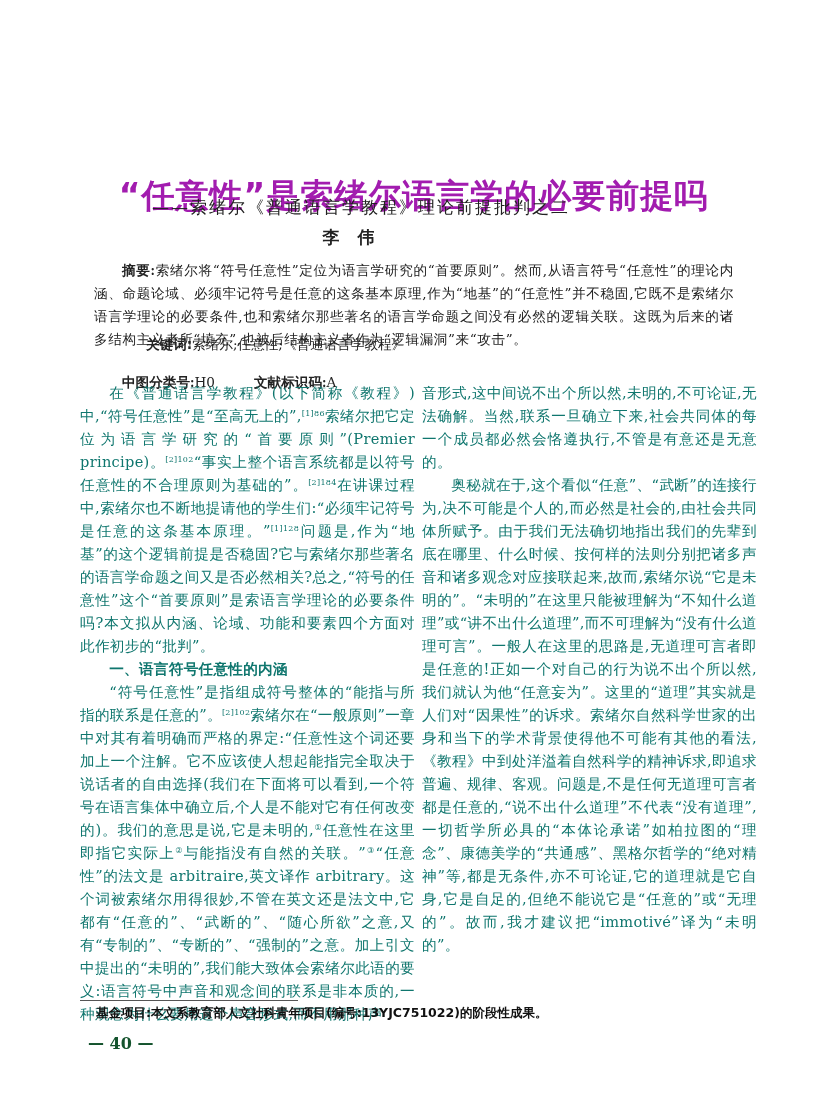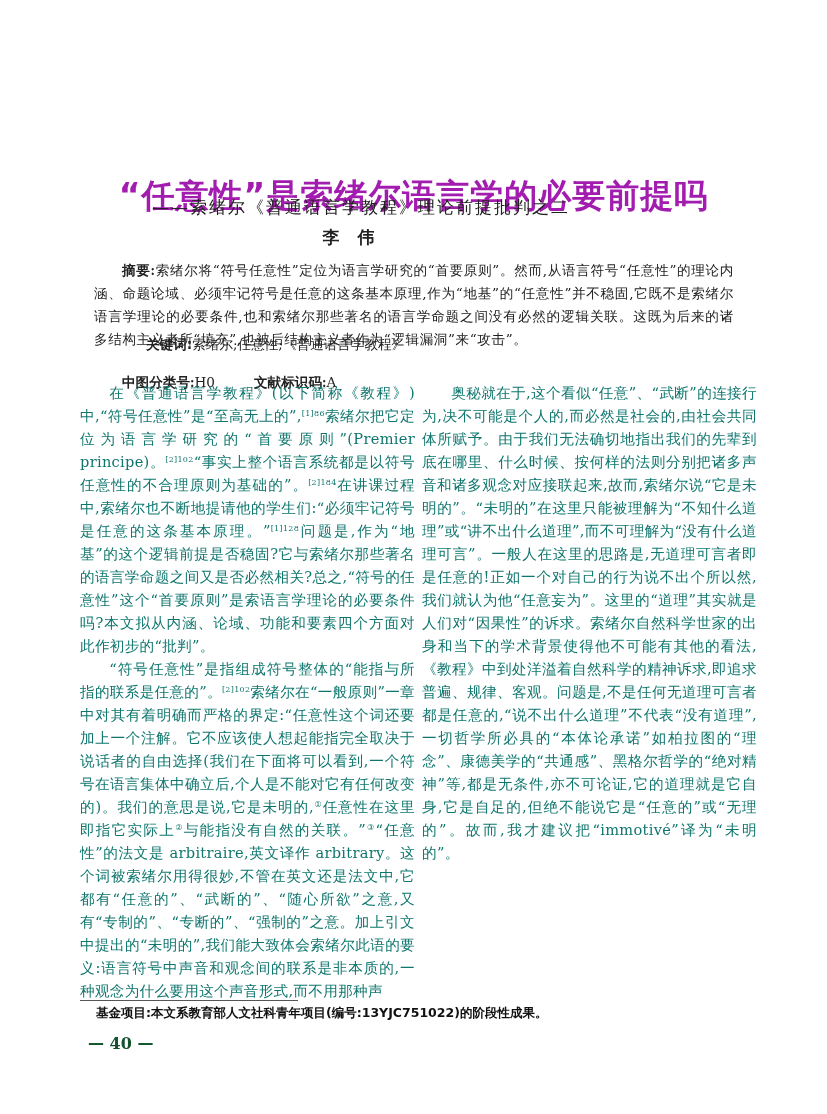--- a/index.html
+++ b/index.html
@@ -72,22 +72,24 @@
 
 <div class="keywords"><span class="label" style="font-family:'DejaVu Sans','Liberation Sans',sans-serif;font-weight:bold;">关键词:</span><span>索绪尔;任意性;《普通语言学教程》</span></div>
 
 <div class="meta">
   <div class="item i1"><span class="label">中图分类号:</span><span>H0</span></div>
   <div class="item i2"><span class="label">文献标识码:</span><span>A</span></div>
 </div>
 
 <div class="col left">
   <p><span>在《普通语言学教程》(以下简称《教程》)中,“符号任意性”是“至高无上的”,</span><sup>[1]86</sup><span>索绪尔把它定位为语言学研究的“首要原则”(Premier principe)。</span><sup>[2]102</sup><span>“事实上整个语言系统都是以符号任意性的不合理原则为基础的”。</span><sup>[2]184</sup><span>在讲课过程中,索绪尔也不断地提请他的学生们:“必须牢记符号是任意的这条基本原理。”</span><sup>[1]128</sup><span>问题是,作为“地基”的这个逻辑前提是否稳固?它与索绪尔那些著名的语言学命题之间又是否必然相关?总之,“符号的任意性”这个“首要原则”是索语言学理论的必要条件吗?本文拟从内涵、论域、功能和要素四个方面对此作初步的“批判”。</span></p>
+  <h3>一、语言符号任意性的内涵</h3>
   <p><span>“符号任意性”是指组成符号整体的“能指与所指的联系是任意的”。</span><sup>[2]102</sup><span>索绪尔在“一般原则”一章中对其有着明确而严格的界定:“任意性这个词还要加上一个注解。它不应该使人想起能指完全取决于说话者的自由选择(我们在下面将可以看到,一个符号在语言集体中确立后,个人是不能对它有任何改变的)。我们的意思是说,它是未明的,</span><sup>①</sup><span>任意性在这里即指它实际上</span><sup>②</sup><span>与能指没有自然的关联。”</span><sup>③</sup><span>“任意性”的法文是 arbitraire,英文译作 arbitrary。这个词被索绪尔用得很妙,不管在英文还是法文中,它都有“任意的”、“武断的”、“随心所欲”之意,又有“专制的”、“专断的”、“强制的”之意。加上引文中提出的“未明的”,我们能大致体会索绪尔此语的要义:语言符号中声音和观念间的联系是非本质的,一种观念为什么要用这个声音形式,而不用那种声</span></p>
 </div>
 
 <div class="col right">
+  <p class="cont">音形式,这中间说不出个所以然,未明的,不可论证,无法确解。当然,联系一旦确立下来,社会共同体的每一个成员都必然会恪遵执行,不管是有意还是无意的。</p>
   <p>奥秘就在于,这个看似“任意”、“武断”的连接行为,决不可能是个人的,而必然是社会的,由社会共同体所赋予。由于我们无法确切地指出我们的先辈到底在哪里、什么时候、按何样的法则分别把诸多声音和诸多观念对应接联起来,故而,索绪尔说“它是未明的”。“未明的”在这里只能被理解为“不知什么道理”或“讲不出什么道理”,而不可理解为“没有什么道理可言”。一般人在这里的思路是,无道理可言者即是任意的!正如一个对自己的行为说不出个所以然,我们就认为他“任意妄为”。这里的“道理”其实就是人们对“因果性”的诉求。索绪尔自然科学世家的出身和当下的学术背景使得他不可能有其他的看法,《教程》中到处洋溢着自然科学的精神诉求,即追求普遍、规律、客观。问题是,不是任何无道理可言者都是任意的,“说不出什么道理”不代表“没有道理”,一切哲学所必具的“本体论承诺”如柏拉图的“理念”、康德美学的“共通感”、黑格尔哲学的“绝对精神”等,都是无条件,亦不可论证,它的道理就是它自身,它是自足的,但绝不能说它是“任意的”或“无理的”。故而,我才建议把“immotivé”译为“未明的”。</p>
 </div>
 
 <div class="rule"></div>
 <div class="fund"><span>基金项目:</span><span>本文系教育部人文社科青年项目(编号:13YJC751022)的阶段性成果。</span></div>
 <div class="pageno">— 40 —</div>
 
 </body></html>

